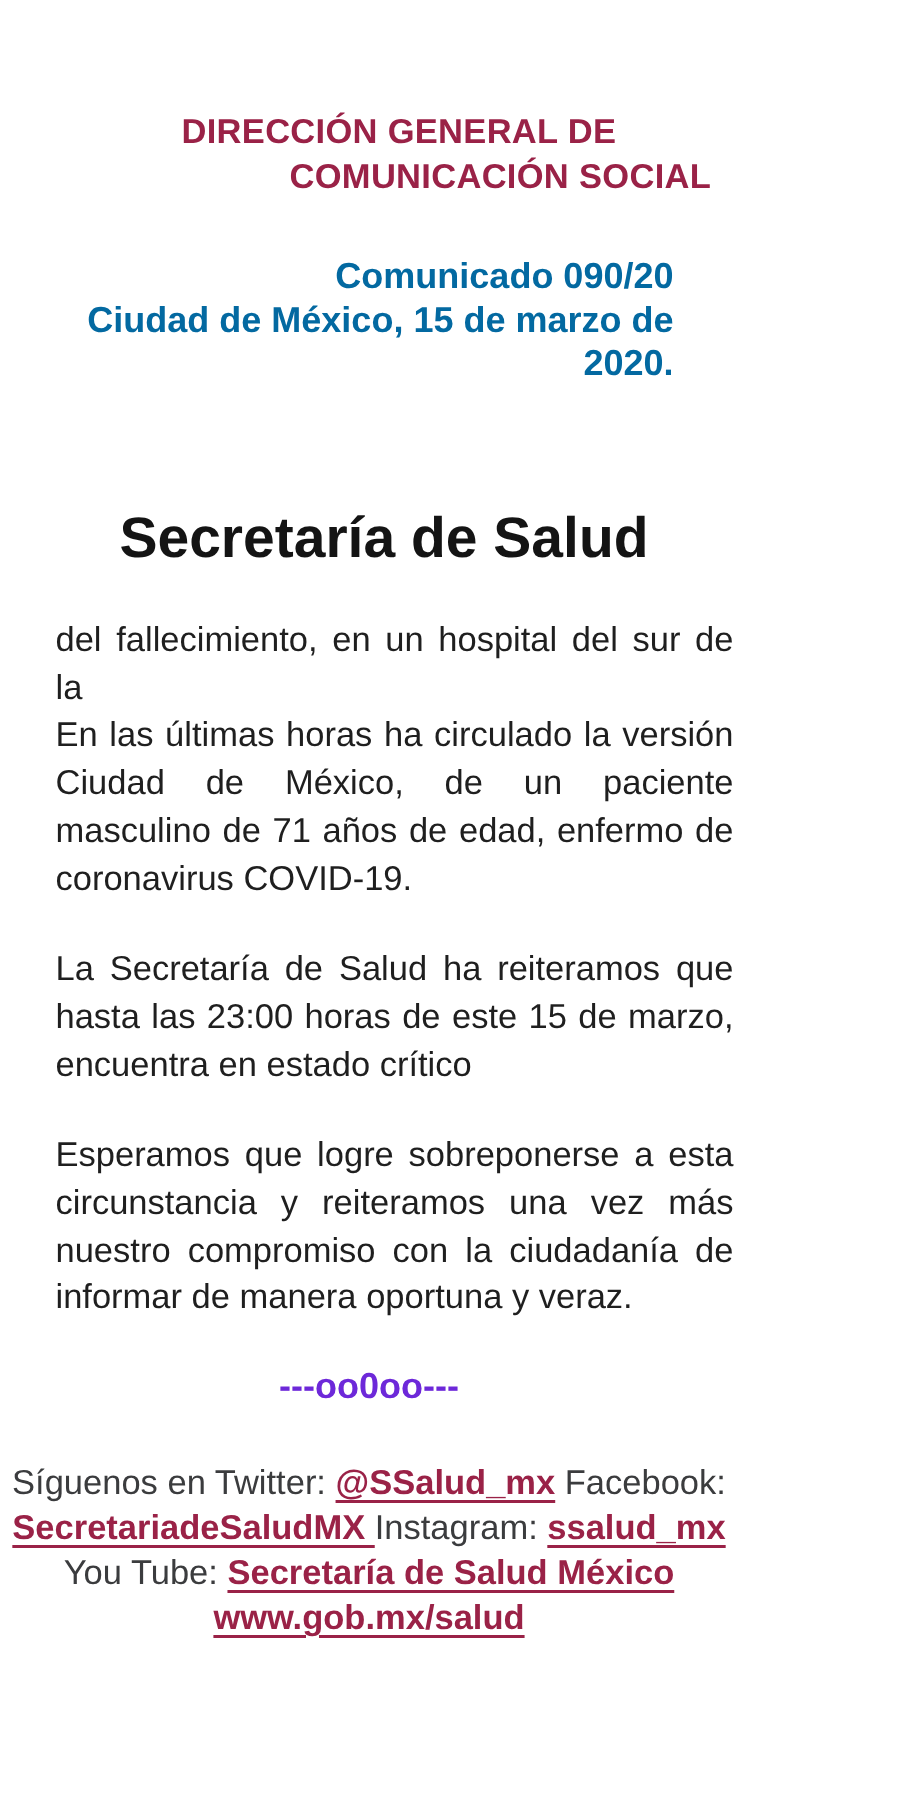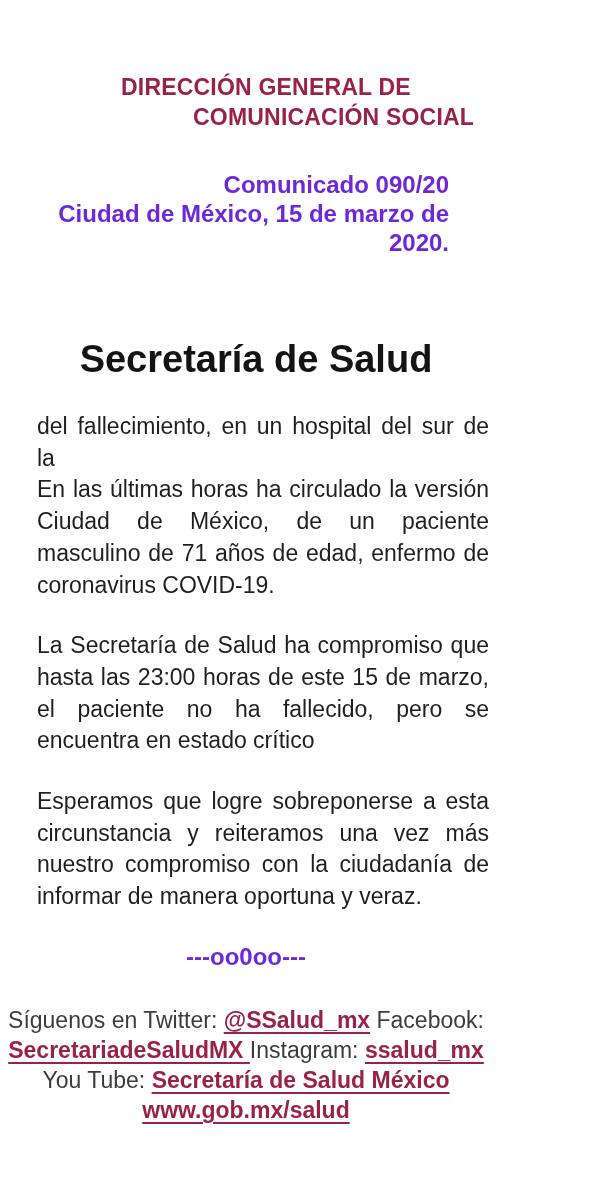--- a/index.html
+++ b/index.html
@@ -16,21 +16,21 @@
   .header{padding-top:44px;}
   .header .hline{
     font-weight:bold;font-size:23px;line-height:30px;
     color:var(--accent);letter-spacing:.2px;
   }
   .header .hl1{margin-left:121px;}
   .header .hl2{margin-left:193px;}
   
   .meta{
     margin-top:38px;text-align:right;padding-right:43px;
-    font-weight:bold;font-size:24px;line-height:29px;color:#6d28d9;
+    font-weight:bold;font-size:24px;line-height:29px;color:#0369a1;
   }
   
   .title{
     margin:76px 0 0 0;text-align:center;
     font-size:38px;line-height:52px;font-weight:bold;color:#141414;padding-left:20px;
   }
   
   .bodytext{
     margin:26px 0 0 37px;width:452px;
     font-size:23px;line-height:31.7px;color:#1f1f1f;
@@ -77,23 +77,22 @@
 
   <div class="bodytext">
       <div class="paragraph">
         <div class="pline">del fallecimiento, en un hospital del sur de la</div>
         <div class="pline">En las últimas horas ha circulado la versión</div>
         <div class="pline">Ciudad de México, de un paciente</div>
         <div class="pline">masculino de 71 años de edad, enfermo de</div>
         <div class="pline last">coronavirus COVID-19.</div>
       </div>
       <div class="paragraph">
-        <div class="pline">La Secretaría de Salud ha compromiso que</div>
+        <div class="pline">La Secretaría de Salud ha reiteramos que</div>
         <div class="pline">hasta las 23:00 horas de este 15 de marzo,</div>
-        <div class="pline">el paciente no ha fallecido, pero se</div>
         <div class="pline last">encuentra en estado crítico</div>
       </div>
       <div class="paragraph">
         <div class="pline">Esperamos que logre sobreponerse a esta</div>
         <div class="pline">circunstancia y reiteramos una vez más</div>
         <div class="pline">nuestro compromiso con la ciudadanía de</div>
         <div class="pline last">informar de manera oportuna y veraz.</div>
       </div>
     </div>
 

